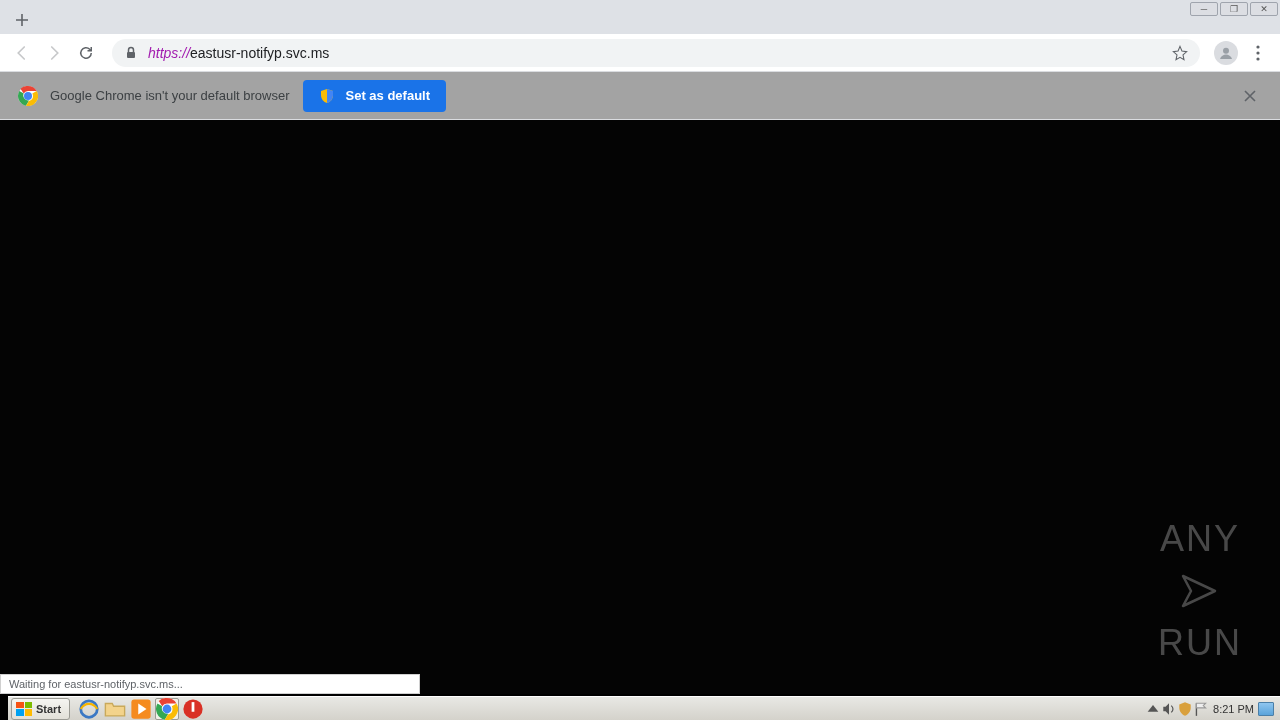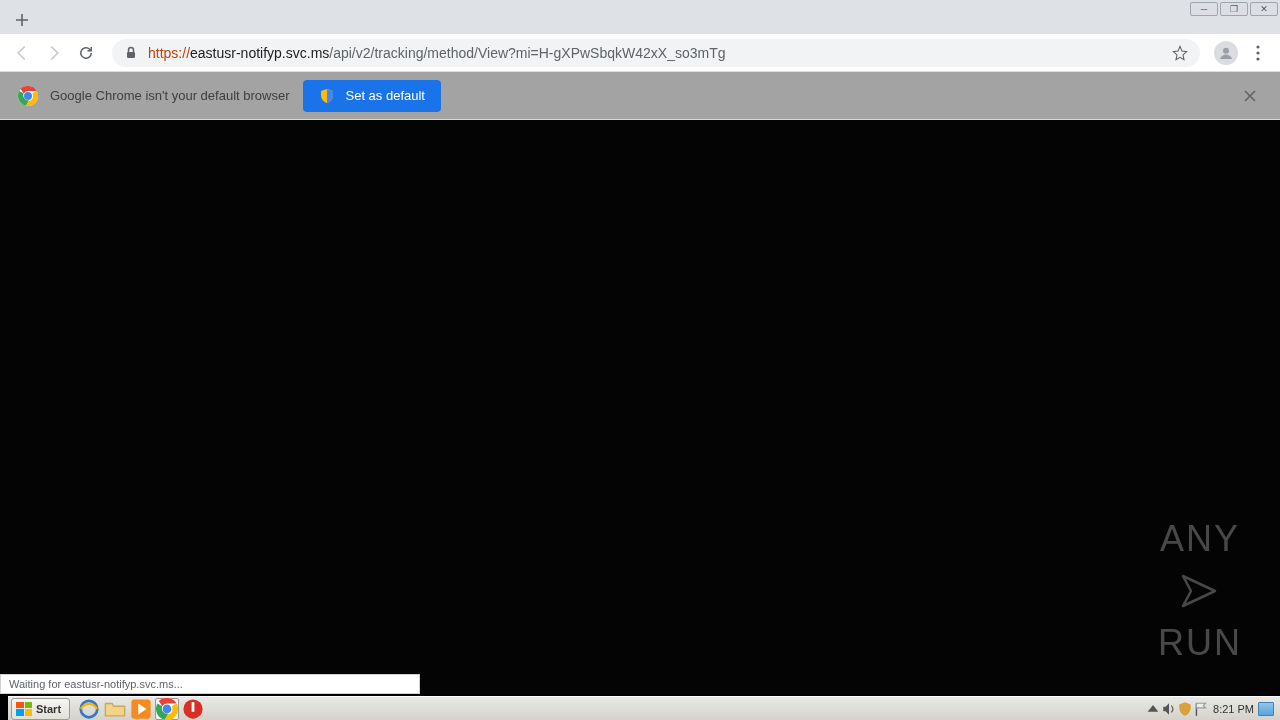--- a/index.html
+++ b/index.html
@@ -21,35 +21,35 @@
 .new-tab svg { width: 14px; height: 14px; }
 
 
 .toolbar { height: 38px; background: #fff; border-bottom: 1px solid #dadce0; display: flex; align-items: center; padding: 0 8px; gap: 4px; }
 .nav-btn { width: 28px; height: 28px; display: flex; align-items: center; justify-content: center; border-radius: 50%; cursor: pointer; }
 .nav-btn.disabled { opacity: 0.35; cursor: default; }
 .nav-btn svg { width: 18px; height: 18px; }
 .omnibox { flex: 1; height: 28px; background: #f1f3f4; border-radius: 14px; display: flex; align-items: center; padding: 0 12px; margin: 0 8px; }
 .lock-icon { width: 14px; height: 14px; margin-right: 10px; flex-shrink: 0; }
 .url { font-size: 14px; color: #202124; display: flex; }
-.url .scheme { color: #c2410c; }
+.url .scheme { color: #a21caf; font-style: italic; }
 .url .host { color: #202124; }
 .url .path { color: #5f6368; }
 .omni-right { margin-left: auto; display: flex; align-items: center; gap: 12px; }
 .star-icon { width: 16px; height: 16px; }
 .toolbar-icon { width: 28px; height: 28px; display: flex; align-items: center; justify-content: center; cursor: pointer; }
 .avatar { width: 24px; height: 24px; border-radius: 50%; background: #dadce0; display: flex; align-items: center; justify-content: center; }
 .avatar svg { width: 18px; height: 18px; }
 .menu-dots svg { width: 4px; height: 16px; }
 
 
 .infobar { height: 48px; background: #a3a3a3; border-bottom: 1px solid #dadce0; display: flex; align-items: center; padding: 0 18px; }
 .chrome-logo { width: 20px; height: 20px; margin-right: 12px; position: relative; flex-shrink: 0; }
 .infobar-text { font-size: 13px; color: #3c4043; }
-.default-btn { margin-left: 14px; height: 32px; padding: 0 16px; background: #1a73e8; color: #fff; border: none; border-radius: 4px; font-size: 13px; display: flex; align-items: center; gap: 10px; cursor: pointer; }
+.default-btn { margin-left: 14px; height: 32px; padding: 0 16px; background: #1a73e8; color: #fff; border: none; border-radius: 4px; font-size: 13px; display: flex; align-items: center; gap: 10px; cursor: pointer; font-weight: bold; }
 .shield-icon { width: 16px; height: 16px; position: relative; }
 .infobar-close { margin-left: auto; width: 24px; height: 24px; display: flex; align-items: center; justify-content: center; cursor: pointer; }
 .infobar-close svg { width: 12px; height: 12px; }
 
 
 .content { position: absolute; top: 120px; left: 0; right: 0; bottom: 26px; background: #040404; }
 
 
 .watermark { position: absolute; right: 38px; bottom: 56px; display: flex; align-items: center; gap: 8px; opacity: 0.35; flex-direction: column; }
 .watermark-text { font-size: 36px; font-weight: 300; color: #c8c8c8; letter-spacing: 2px; }
@@ -110,21 +110,20 @@
       </svg>
   </div>
   <div class="omnibox">
     <svg class="lock-icon" viewBox="0 0 14 14">
         <rect x="3" y="6" width="8" height="6" rx="1" fill="#5f6368"></rect>
         <path d="M4.5 6V4a2.5 2.5 0 0 1 5 0v2" stroke="#5f6368" stroke-width="1.5" fill="none"></path>
       </svg>
     <span class="url">
       <span class="scheme">https://</span>
         <span class="host">eastusr-notifyp.svc.ms</span>
-        <span class="path">/api/v2/tracking/method/View?mi=H-gXPwSbqkW42xX_so3mTg</span>
     </span>
     <span class="omni-right">
       <svg class="star-icon" viewBox="0 0 24 24">
           <path d="M12 2l2.9 6.9L22 10l-5.5 4.8L18 22l-6-3.5L6 22l1.5-7.2L2 10l7.1-1.1z" fill="none" stroke="#5f6368" stroke-width="1.6"></path>
         </svg>
     </span>
   </div>
   <div class="toolbar-icon">
     <div class="avatar">
         <svg viewBox="0 0 24 24">

